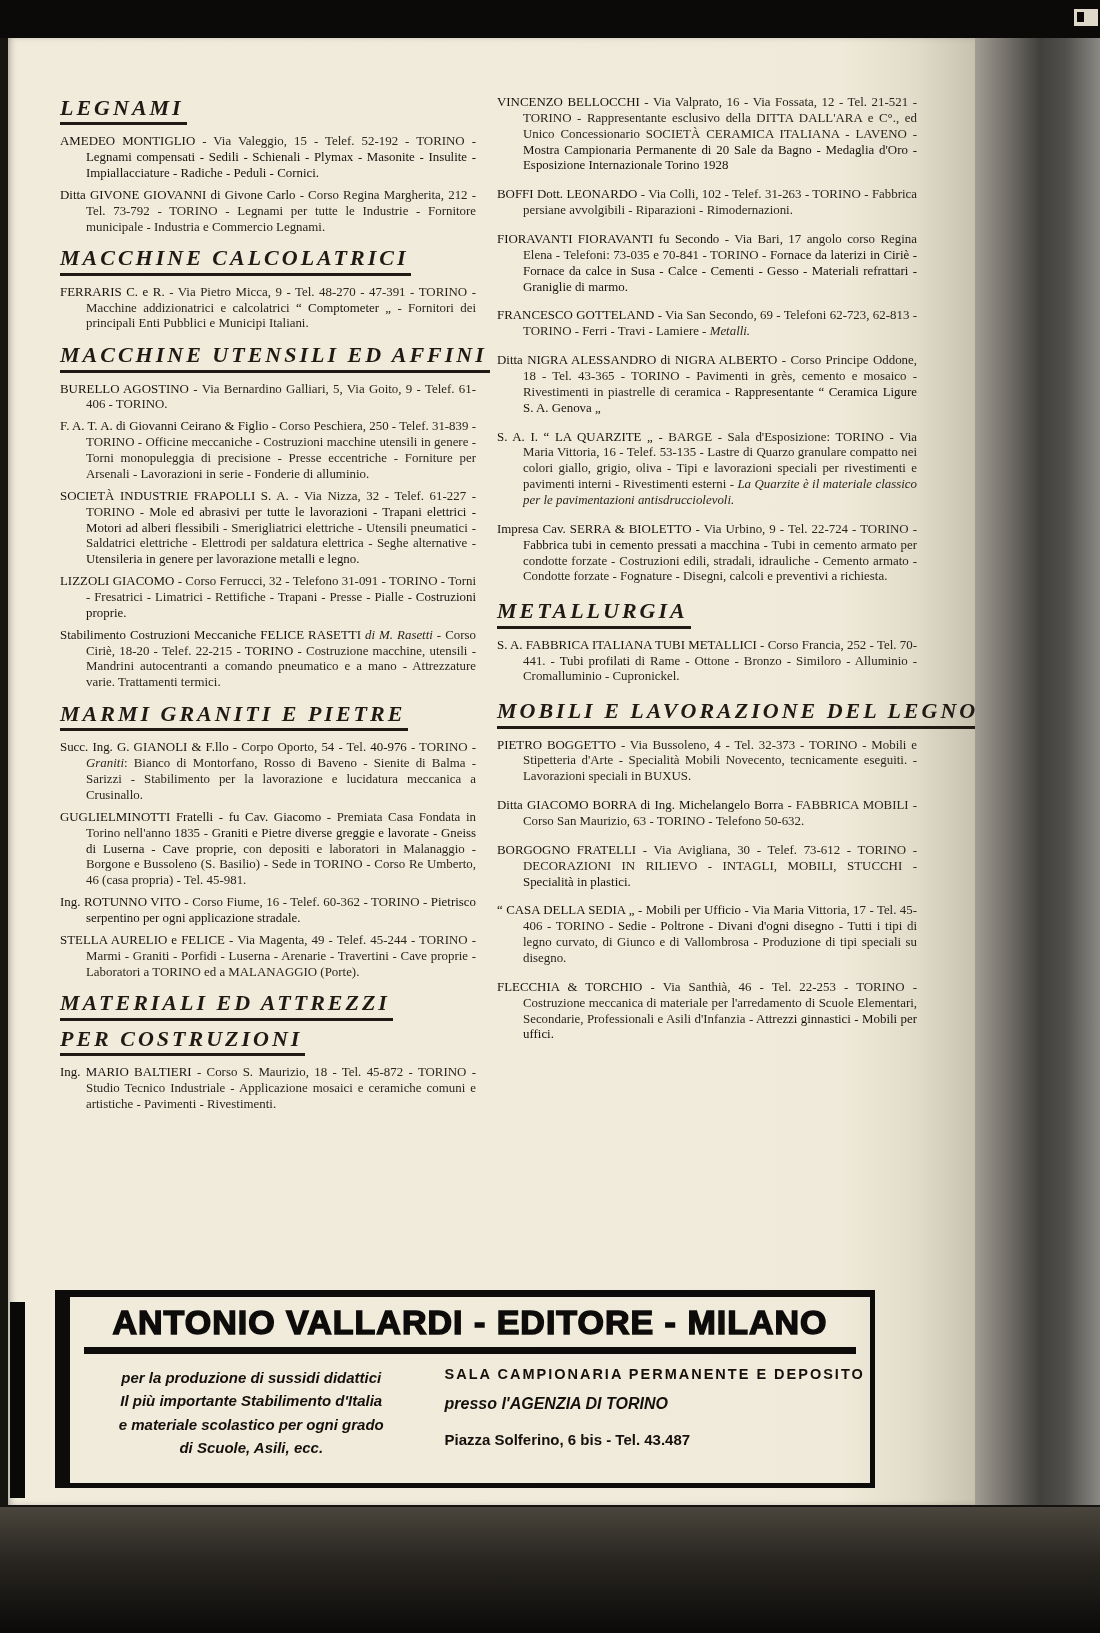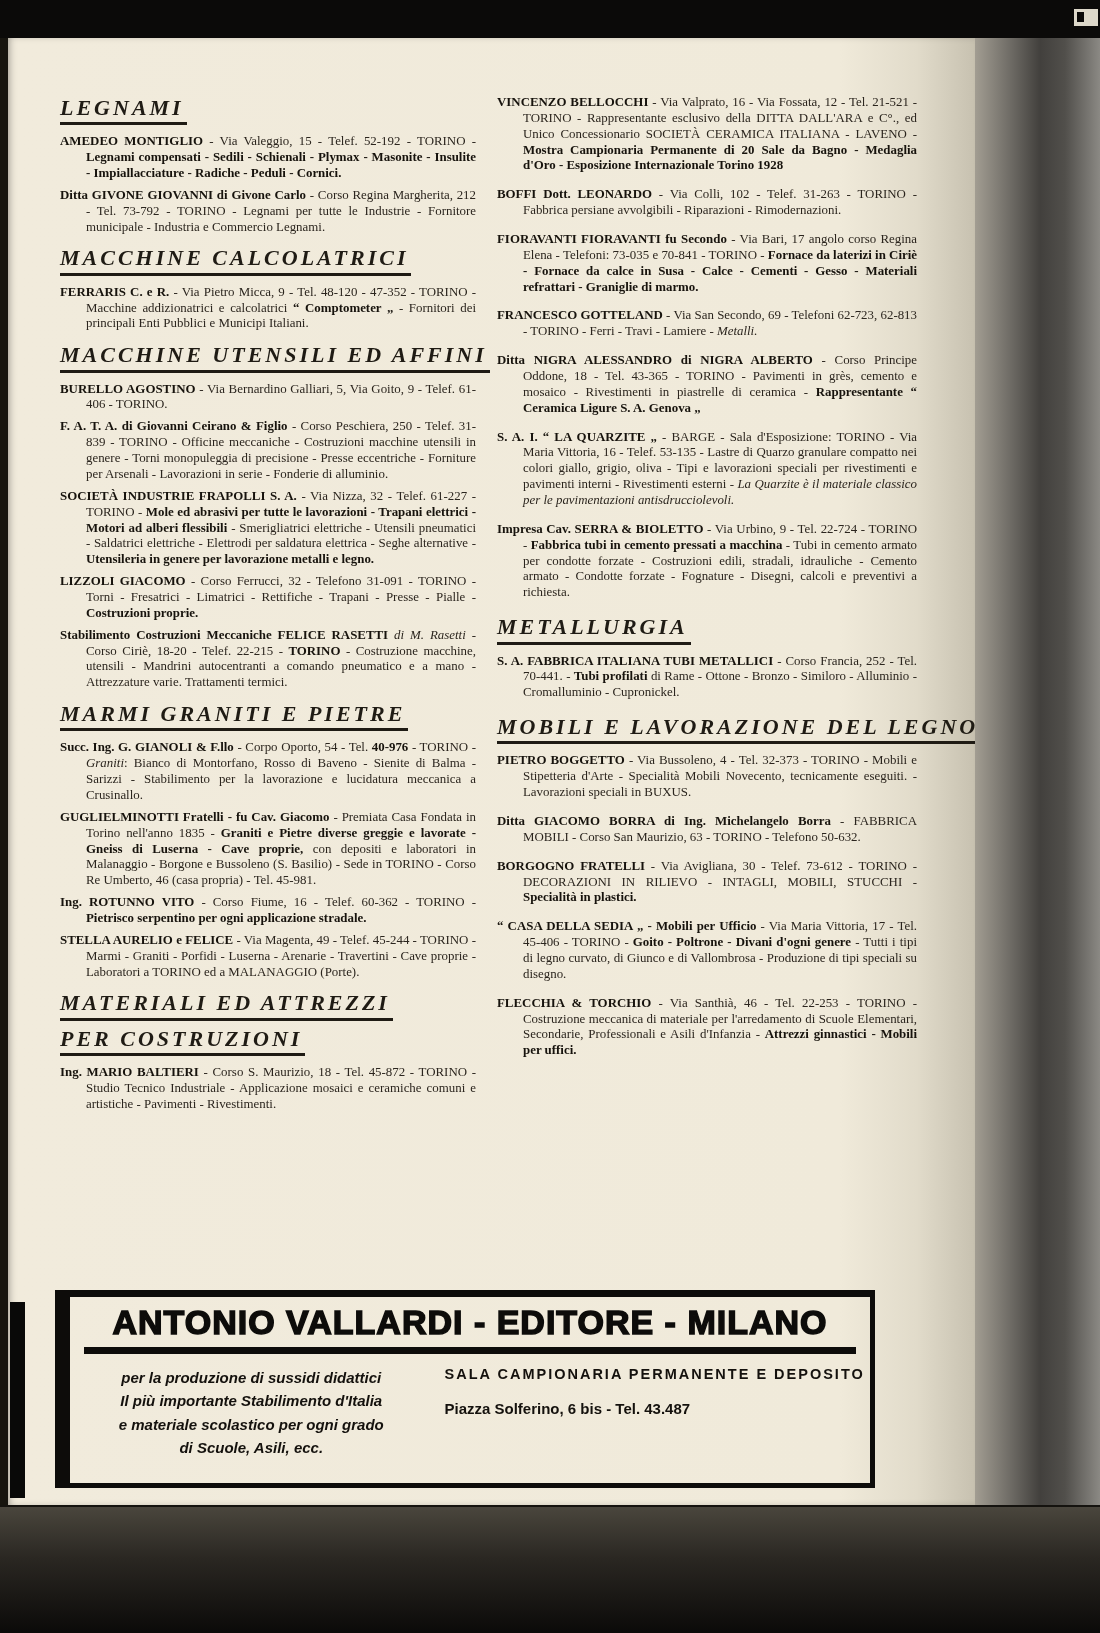--- a/index.html
+++ b/index.html
@@ -16,21 +16,21 @@
 
   .sec-title{font-style:italic;font-weight:bold;font-size:22px;letter-spacing:3px;
              margin:10px 0 9px;color:#1f1b14;line-height:1.15;}
   .sec-title .u{display:table;border-bottom:3px solid #1f1b14;padding:0 3px 2px 0;
                 margin-bottom:5px;white-space:nowrap;}
   section:first-child > .sec-title{margin-top:0;}
 
   .entry{font-size:12.9px;line-height:1.23;text-align:justify;margin:0 0 6px;
          padding-left:26px;text-indent:-26px;}
   .col-right .entry{margin-bottom:13px;}
-  .b{font-weight:bold;color:#17130d;}
+  .b{font-weight:normal;color:#17130d;}
   .i{font-style:italic;}
 
   .ad{position:absolute;left:47px;top:1252px;width:800px;height:186px;
       border:5px solid #0d0c0a;border-left-width:15px;border-top-width:7px;}
   .ad-headline{font-family:"Liberation Sans",sans-serif;font-weight:bold;font-size:34px;
                letter-spacing:1px;text-align:center;color:#0d0c0a;
                -webkit-text-stroke:1.5px #0d0c0a;padding-top:6px;white-space:nowrap;}
   .ad-rule{height:7px;background:#0d0c0a;margin:5px 14px 12px;}
   .ad-body{display:flex;font-family:"Liberation Sans",sans-serif;color:#14110d;}
   .ad-left{width:46%;font-weight:bold;font-style:italic;font-size:15px;line-height:1.55;
@@ -65,21 +65,21 @@
         <h2 class="sec-title">
           <span class="u">LEGNAMI</span>
         </h2>
         <p class="entry"><span class="b">AMEDEO MONTIGLIO</span><span> - Via Valeggio, 15 - Telef. 52-192 - TORINO - </span><span class="b">Legnami compensati - Sedili - Schienali - Plymax - Masonite - Insulite - Impiallacciature - Radiche - Peduli - Cornici.</span></p>
         <p class="entry"><span class="b">Ditta GIVONE GIOVANNI di Givone Carlo</span><span> - Corso Regina Margherita, 212 - Tel. 73-792 - TORINO - Legnami per tutte le Industrie - Fornitore municipale - Industria e Commercio Legnami.</span></p>
       </section>
       <section>
         <h2 class="sec-title">
           <span class="u">MACCHINE CALCOLATRICI</span>
         </h2>
-        <p class="entry"><span class="b">FERRARIS C. e R.</span><span> - Via Pietro Micca, 9 - Tel. 48-120 - 47-352 - TORINO - Macchine addizionatrici e calcolatrici </span><span class="b">“ Comptometer „</span><span> - Fornitori dei principali Enti Pubblici e Municipi Italiani.</span></p>
+        <p class="entry"><span class="b">FERRARIS C. e R.</span><span> - Via Pietro Micca, 9 - Tel. 48-270 - 47-391 - TORINO - Macchine addizionatrici e calcolatrici </span><span class="b">“ Comptometer „</span><span> - Fornitori dei principali Enti Pubblici e Municipi Italiani.</span></p>
       </section>
       <section>
         <h2 class="sec-title">
           <span class="u">MACCHINE UTENSILI ED AFFINI</span>
         </h2>
         <p class="entry"><span class="b">BURELLO AGOSTINO</span><span> - Via Bernardino Galliari, 5, Via Goito, 9 - Telef. 61-406 - TORINO.</span></p>
         <p class="entry"><span class="b">F. A. T. A. di Giovanni Ceirano &amp; Figlio</span><span> - Corso Peschiera, 250 - Telef. 31-839 - TORINO - Officine meccaniche - Costruzioni macchine utensili in genere - Torni monopuleggia di precisione - Presse eccentriche - Forniture per Arsenali - Lavorazioni in serie - Fonderie di alluminio.</span></p>
         <p class="entry"><span class="b">SOCIETÀ INDUSTRIE FRAPOLLI S. A.</span><span> - Via Nizza, 32 - Telef. 61-227 - TORINO - </span><span class="b">Mole ed abrasivi per tutte le lavorazioni - Trapani elettrici - Motori ad alberi flessibili</span><span> - Smerigliatrici elettriche - Utensili pneumatici - Saldatrici elettriche - Elettrodi per saldatura elettrica - Seghe alternative - </span><span class="b">Utensileria in genere per lavorazione metalli e legno.</span></p>
         <p class="entry"><span class="b">LIZZOLI GIACOMO</span><span> - Corso Ferrucci, 32 - Telefono 31-091 - TORINO - Torni - Fresatrici - Limatrici - Rettifiche - Trapani - Presse - Pialle - </span><span class="b">Costruzioni proprie.</span></p>
         <p class="entry"><span class="b">Stabilimento Costruzioni Meccaniche FELICE RASETTI</span><span class="i"> di M. Rasetti</span><span> - Corso Ciriè, 18-20 - Telef. 22-215 - </span><span class="b">TORINO</span><span> - Costruzione macchine, utensili - Mandrini autocentranti a comando pneumatico e a mano - Attrezzature varie. Trattamenti termici.</span></p>
@@ -117,37 +117,38 @@
         </h2>
         <p class="entry"><span class="b">S. A. FABBRICA ITALIANA TUBI METALLICI</span><span> - Corso Francia, 252 - Tel. 70-441. - </span><span class="b">Tubi profilati</span><span> di Rame - Ottone - Bronzo - Similoro - Alluminio - Cromalluminio - Cupronickel.</span></p>
       </section>
       <section>
         <h2 class="sec-title">
           <span class="u">MOBILI E LAVORAZIONE DEL LEGNO</span>
         </h2>
         <p class="entry"><span class="b">PIETRO BOGGETTO</span><span> - Via Bussoleno, 4 - Tel. 32-373 - TORINO - Mobili e Stipetteria d'Arte - Specialità Mobili Novecento, tecnicamente eseguiti. - Lavorazioni speciali in BUXUS.</span></p>
         <p class="entry"><span class="b">Ditta GIACOMO BORRA di Ing. Michelangelo Borra</span><span> - FABBRICA MOBILI - Corso San Maurizio, 63 - TORINO - Telefono 50-632.</span></p>
         <p class="entry"><span class="b">BORGOGNO FRATELLI</span><span> - Via Avigliana, 30 - Telef. 73-612 - TORINO - DECORAZIONI IN RILIEVO - INTAGLI, MOBILI, STUCCHI - </span><span class="b">Specialità in plastici.</span></p>
-        <p class="entry"><span class="b">“ CASA DELLA SEDIA „ - Mobili per Ufficio</span><span> - Via Maria Vittoria, 17 - Tel. 45-406 - TORINO - </span><span class="b">Goito - Poltrone - Divani d'ogni genere</span><span> - Tutti i tipi di legno curvato, di Giunco e di Vallombrosa - Produzione di tipi speciali su disegno.</span></p>
+        <p class="entry"><span class="b">“ CASA DELLA SEDIA „ - Mobili per Ufficio</span><span> - Via Maria Vittoria, 17 - Tel. 45-406 - TORINO - </span><span class="b">Sedie - Poltrone - Divani d'ogni disegno</span><span> - Tutti i tipi di legno curvato, di Giunco e di Vallombrosa - Produzione di tipi speciali su disegno.</span></p>
         <p class="entry"><span class="b">FLECCHIA &amp; TORCHIO</span><span> - Via Santhià, 46 - Tel. 22-253 - TORINO - Costruzione meccanica di materiale per l'arredamento di Scuole Elementari, Secondarie, Professionali e Asili d'Infanzia - </span><span class="b">Attrezzi ginnastici - Mobili per uffici.</span></p>
       </section>
     </div>
 
   <div class="ad">
     <div class="ad-headline">ANTONIO VALLARDI - EDITORE - MILANO</div>
     <div class="ad-rule"></div>
     <div class="ad-body">
       <div class="ad-left">
         <div>per la produzione di sussidi didattici</div>
         <div>Il più importante Stabilimento d'Italia</div>
         <div>e materiale scolastico per ogni grado</div>
         <div>di Scuole, Asili, ecc.</div>
       </div>
       <div class="ad-right">
         <div class="ad-right-l1">SALA CAMPIONARIA PERMANENTE E DEPOSITO</div>
+        <div class="ad-right-l2">presso l'AGENZIA DI TORINO</div>
         <div class="ad-right-l3">Piazza Solferino, 6 bis - Tel. 43.487</div>
       </div>
     </div>
   </div>
 </div>
 
 <div class="right-band"></div>
 <div class="bottom-band"></div>
 <div class="left-artifact"></div>
 

